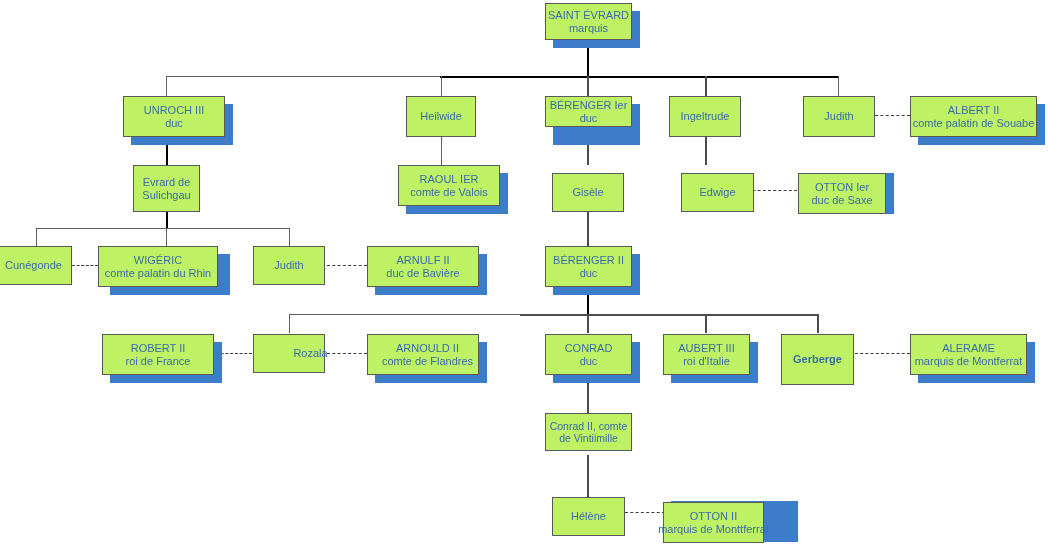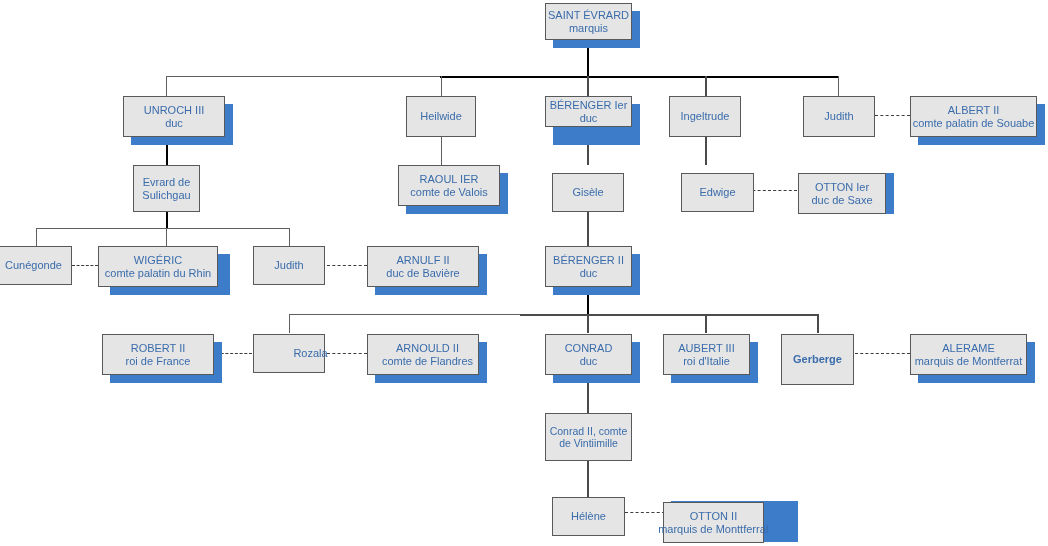--- a/index.html
+++ b/index.html
@@ -31,21 +31,21 @@
   .dash{
     position:absolute;
     height:0;
     border-top:1px dashed #3b3c3e;
   }
 
   
   .node{
     position:absolute;
     box-sizing:border-box;
-    background:#e5e5e5;
+    background:#bef264;
     border:1.5px solid #58595b;
     display:flex;
     flex-direction:column;
     align-items:center;
     justify-content:center;
     text-align:center;
     color:#3a6cab;
     z-index:5;
     padding:0 3px;
     line-height:1.18;
@@ -236,21 +236,21 @@
 
   <div class="node sz-m" style="left:781px;top:334px;width:73px;height:51px;font-weight:bold;">
     <span class="t1">Gerberge</span>
   </div>
 
   <div class="node sz-m" style="left:910px;top:334px;width:117px;height:41px;">
     <span class="t1">ALERAME</span>
     <span class="t2">marquis de Montferrat</span>
   </div>
 
-  <div class="node sz-s" style="left:545px;top:413px;width:87px;height:48px;">
+  <div class="node sz-s" style="left:545px;top:413px;width:87px;height:38px;">
     <span class="t1">Conrad II, comte</span>
     <span class="t2">de Vintiimille</span>
   </div>
 
   <div class="node sz-m" style="left:552px;top:497px;width:73px;height:39px;">
     <span class="t1">Hélène</span>
   </div>
 
   <div class="node sz-m" style="left:663px;top:502px;width:101px;height:41px;">
     <span class="t1">OTTON II</span>

